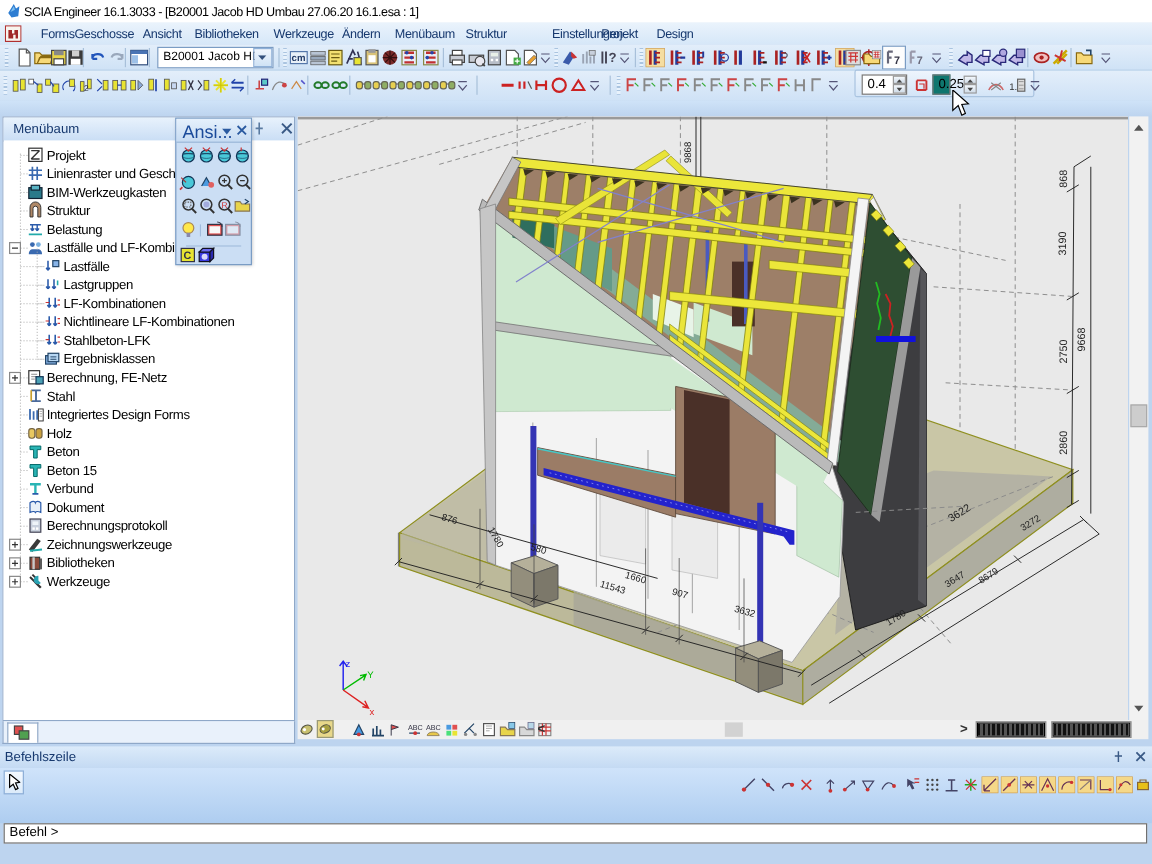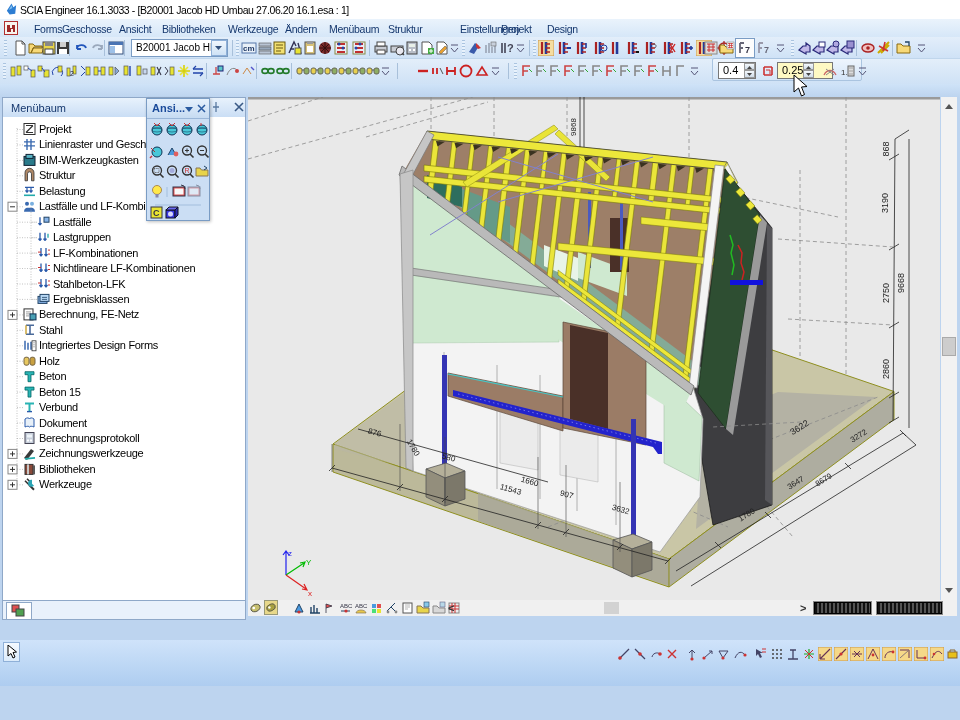--- a/index.html
+++ b/index.html
@@ -477,21 +477,21 @@
     <svg class="abs" style="left:747px;top:66px" width="5" height="3" viewBox="0 0 5 3">
       <path d="M0 3 L2.5 0 L5 3 Z" fill="#444"></path>
     </svg>
     <svg class="abs" style="left:747px;top:73px" width="5" height="3" viewBox="0 0 5 3">
       <path d="M0 0 L2.5 3 L5 0 Z" fill="#444"></path>
     </svg>
     <svg class="abs" style="left:762px;top:64px" width="12" height="14" viewBox="0 0 12 14">
       <path d="M2 3 h8 M2 3 v8 M10 3 v8 M2 11 h8" stroke="#cc3333" stroke-width="1.6"></path>
       <path d="M4 6 h4 v4" fill="none" stroke="#cc3333"></path>
     </svg>
-    <div class="abs" style="left:777px;top:62px;width:56px;height:17px;background:#fef9c3;border:1px solid #777;font-size:11px;color:#000">
+    <div class="abs" style="left:777px;top:62px;width:15px;height:17px;background:#0f766e;border:1px solid #777;font-size:11px;color:#000">
       <span class="abs" style="left:4px;top:1px">0.25</span>
     </div>
     <div class="abs" style="left:803px;top:63px;width:11px;height:7px;background:linear-gradient(#f4f8fc,#d0dce8);border:1px solid #999"></div>
     <div class="abs" style="left:803px;top:70px;width:11px;height:8px;background:linear-gradient(#f4f8fc,#d0dce8);border:1px solid #999"></div>
     <svg class="abs" style="left:806px;top:66px" width="5" height="3" viewBox="0 0 5 3">
       <path d="M0 3 L2.5 0 L5 3 Z" fill="#444"></path>
     </svg>
     <svg class="abs" style="left:806px;top:73px" width="5" height="3" viewBox="0 0 5 3">
       <path d="M0 0 L2.5 3 L5 0 Z" fill="#444"></path>
     </svg>
@@ -1011,21 +1011,21 @@
       <rect x="2" y="2" width="10" height="10" fill="#eee" stroke="#888"></rect>
       <path d="M2 5 h10 M2 8 h10 M5 2 v10 M8 2 v10" stroke="#c33" stroke-width="1"></path>
     </svg>
     <div class="abs" style="left:448px;top:602px;font-size:11px;color:#333;font-weight:bold">&lt;</div>
     <div class="abs" style="left:604px;top:602px;width:15px;height:12px;background:#d2d2d2"></div>
     <div class="abs" style="left:800px;top:602px;font-size:11px;color:#333;font-weight:bold">&gt;</div>
     <div class="abs" style="left:814px;top:602px;width:57px;height:12px;background:repeating-linear-gradient(90deg,#111 0 2px,#555 2px 4px);border:1px solid #000;outline:1px solid #888"></div>
     <div class="abs" style="left:877px;top:602px;width:65px;height:12px;background:repeating-linear-gradient(90deg,#111 0 2px,#555 2px 4px);border:1px solid #000;outline:1px solid #888"></div>
 <div class="abs" style="left:146px;top:98px;width:64px;height:123px;background:#cbdef4;border:1px solid #7a9cc4;box-shadow:1px 1px 3px rgba(0,0,0,.25)">
  <div class="abs" style="left:0;top:0;width:62px;height:20px;background:linear-gradient(#e6f1fc,#c6dbf2);border-bottom:1px solid #9ab6d8">
-  <span class="abs" style="left:5px;top:3px;font-size:11px;font-weight:bold;color:#1a4a9a">Ansi...</span>
+  <span class="abs" style="left:5px;top:3px;font-size:15px;font-weight:normal;color:#1a4a9a">Ansi...</span>
   <svg class="abs" style="left:38px;top:8px" width="9" height="6" viewBox="0 0 9 6">
           <path d="M0 0 h8 l-4 5 Z" fill="#2a5aa0"></path>
         </svg>
   <svg class="abs" style="left:50px;top:5px" width="9" height="9" viewBox="0 0 9 9">
           <path d="M1 1 l7 7 M8 1 l-7 7" stroke="#2a5aa0" stroke-width="1.5"></path>
         </svg>
  </div>
  <svg class="abs" style="left:0;top:20px" width="62" height="101" viewBox="0 0 62 101">
         <g transform="translate(4,4)">
           <circle cx="6" cy="7" r="5" fill="#4ac8d8" stroke="#135"></circle>
@@ -1110,20 +1110,27 @@
           <text x="2" y="9" font-size="9" font-weight="bold" fill="#334">C</text>
         </g>
         <g transform="translate(19,88)">
           <rect x="0" y="3" width="9" height="8" fill="#3a3ae0" stroke="#112"></rect>
           <path d="M0 3 l3 -3 h9 l-3 3 Z" fill="#6a6af0" stroke="#112"></path>
           <path d="M9 11 l3 -3 V0 l-3 3 Z" fill="#2a2ab0" stroke="#112"></path>
           <circle cx="4.5" cy="7" r="2.5" fill="#fff" opacity="0.8"></circle>
         </g>
       </svg>
 </div>
+<div class="abs" style="left:0;top:622px;width:960px;height:18px;background:linear-gradient(#dcebfa,#c4daf3)">
+ <span class="abs" style="left:4px;top:3px;font-size:11px;color:#16386e">Befehlszeile</span>
+ <svg class="abs" style="left:928px;top:3px" width="28" height="12" viewBox="0 0 28 12">
+        <path d="M4 1 v4 M1 5 h6 M4 5 v5" stroke="#3a5a86" stroke-width="1.2" fill="none"></path>
+        <path d="M19 2 l7 7 M26 2 l-7 7" stroke="#3a5a86" stroke-width="1.5"></path>
+      </svg>
+</div>
 <div class="abs" style="left:0;top:640px;width:960px;height:46px;background:linear-gradient(#cfe3fa,#aecdf0)">
  <div class="abs" style="left:3px;top:2px;width:17px;height:20px;background:linear-gradient(#f4f9ff,#dcebfa);border:1px solid #8fb0d8"></div>
  <svg class="abs" style="left:7px;top:5px" width="10" height="14" viewBox="0 0 10 14">
         <path d="M1 0 L1 11 L4 8.5 L6 13 L8 12 L6 7.5 L9.5 7 Z" fill="#fff" stroke="#000"></path>
       </svg>
 </div>
 <svg class="abs" style="left:617px;top:647px" width="14" height="14" viewBox="0 0 14 14">
       <path d="M2 12 L12 2" stroke="#446" stroke-width="1.2"></path>
       <circle cx="3" cy="11" r="1.8" fill="#c33"></circle>
     </svg>
@@ -1211,15 +1218,18 @@
     </svg>
     <svg class="abs" style="left:930px;top:647px" width="14" height="14" viewBox="0 0 14 14">
       <rect x="0" y="0" width="14" height="14" fill="#f5d888" stroke="#c89850"></rect>
       <path d="M2 11 C6 3 9 3 12 7" fill="none" stroke="#635"></path>
       <circle cx="4" cy="7" r="1.3" fill="#c33"></circle>
     </svg>
     <svg class="abs" style="left:946px;top:647px" width="14" height="14" viewBox="0 0 14 14">
       <rect x="2" y="5" width="9" height="6" fill="#e8c018" stroke="#863"></rect>
       <path d="M4 5 V3 h5 v2" fill="none" stroke="#863"></path>
     </svg>
+<div class="abs" style="left:3px;top:686px;width:953px;height:17px;background:#fff;border:1px solid #707070;font-size:11px;color:#000">
+ <span class="abs" style="left:4px;top:1px">Befehl &gt;</span>
+</div>
 <svg class="abs" style="left:793px;top:75px" width="18" height="24" viewBox="0 0 18 24">
       <path d="M5 0 L5 17 L9.5 13 L12.5 21 L15.5 19.5 L12.5 12 L18 11.5 Z" fill="#fff" stroke="#000" stroke-width="1" transform="translate(-4,0)"></path>
     </svg>
 </div>
 </body></html>

